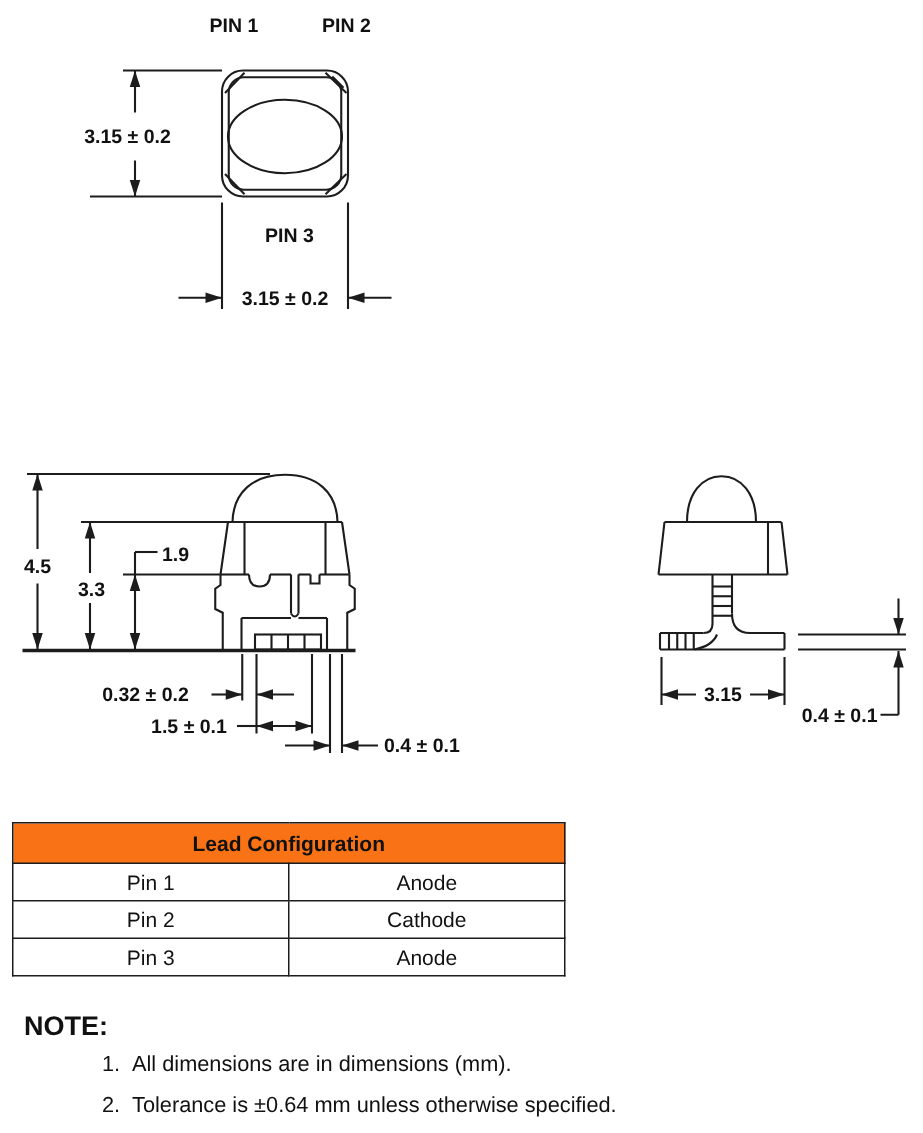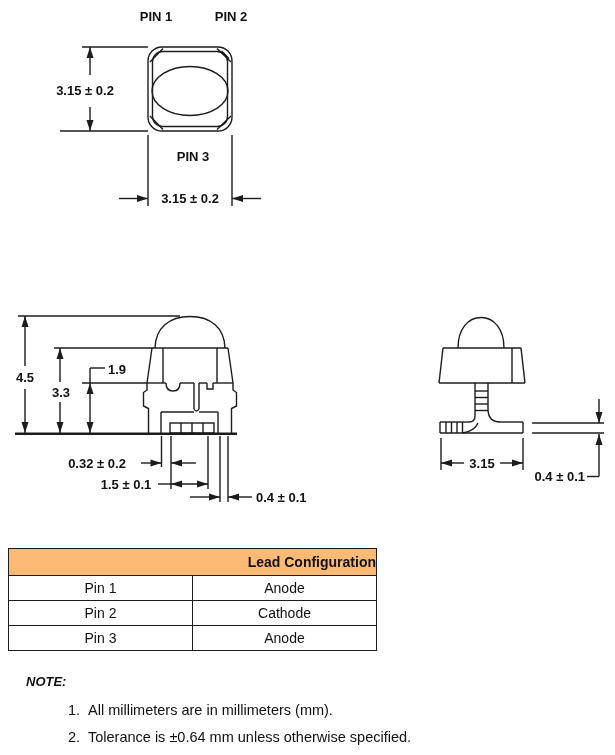--- a/index.html
+++ b/index.html
@@ -6,23 +6,23 @@
   #stage{position:relative;width:615px;height:755px;background:#ffffff;overflow:hidden;
          font-family:"Liberation Sans", sans-serif;color:#111;}
   svg{position:absolute;left:0;top:0;}
   .ln{stroke:#1c1c1c;stroke-width:1.4;fill:none;stroke-linecap:butt;}
   .thick{stroke-width:2.4;}
   .lbl{font:bold 13px "Liberation Sans", sans-serif;fill:#111;stroke:none;}
   .pinlbl{font:bold 13px "Liberation Sans", sans-serif;fill:#111;stroke:none;}
   table.lead-table{position:absolute;left:8px;top:548px;width:369px;border-collapse:collapse;
     font-size:14px;color:#111;table-layout:fixed;}
   table.lead-table th, table.lead-table td{border:1.6px solid #1c1c1c;text-align:center;padding:0;}
-  table.lead-table th{background:#fdba74;height:26px;font-weight:bold;text-align:right;}
+  table.lead-table th{background:#f97316;height:26px;font-weight:bold;}
   table.lead-table td{height:24px;background:#ffffff;font-weight:normal;}
-  .note-head{position:absolute;left:26px;top:674px;font-size:13px;font-weight:bold;font-style:italic;}
+  .note-head{position:absolute;left:16px;top:674px;font-size:18px;font-weight:bold;}
   .note-item{position:absolute;left:68px;font-size:14.5px;display:flex;}
   .note-item .num{width:20px;flex:none;}
   .note-item.n1{top:702px;}
   .note-item.n2{top:729px;}
 </style>
 </head>
 <body>
 
 <div id="stage">
 
@@ -210,20 +210,20 @@
       <tr>
         <td>Pin 3</td>
         <td>Anode</td>
       </tr>
     </tbody>
   </table>
 
   <div class="note-head">NOTE:</div>
   <div class="note-item n1">
     <span class="num">1.</span>
-    <span>All millimeters are in millimeters (mm).</span>
+    <span>All dimensions are in dimensions (mm).</span>
   </div>
   <div class="note-item n2">
     <span class="num">2.</span>
     <span>Tolerance is ±0.64 mm unless otherwise specified.</span>
   </div>
 
 </div>
 
 </body></html>

